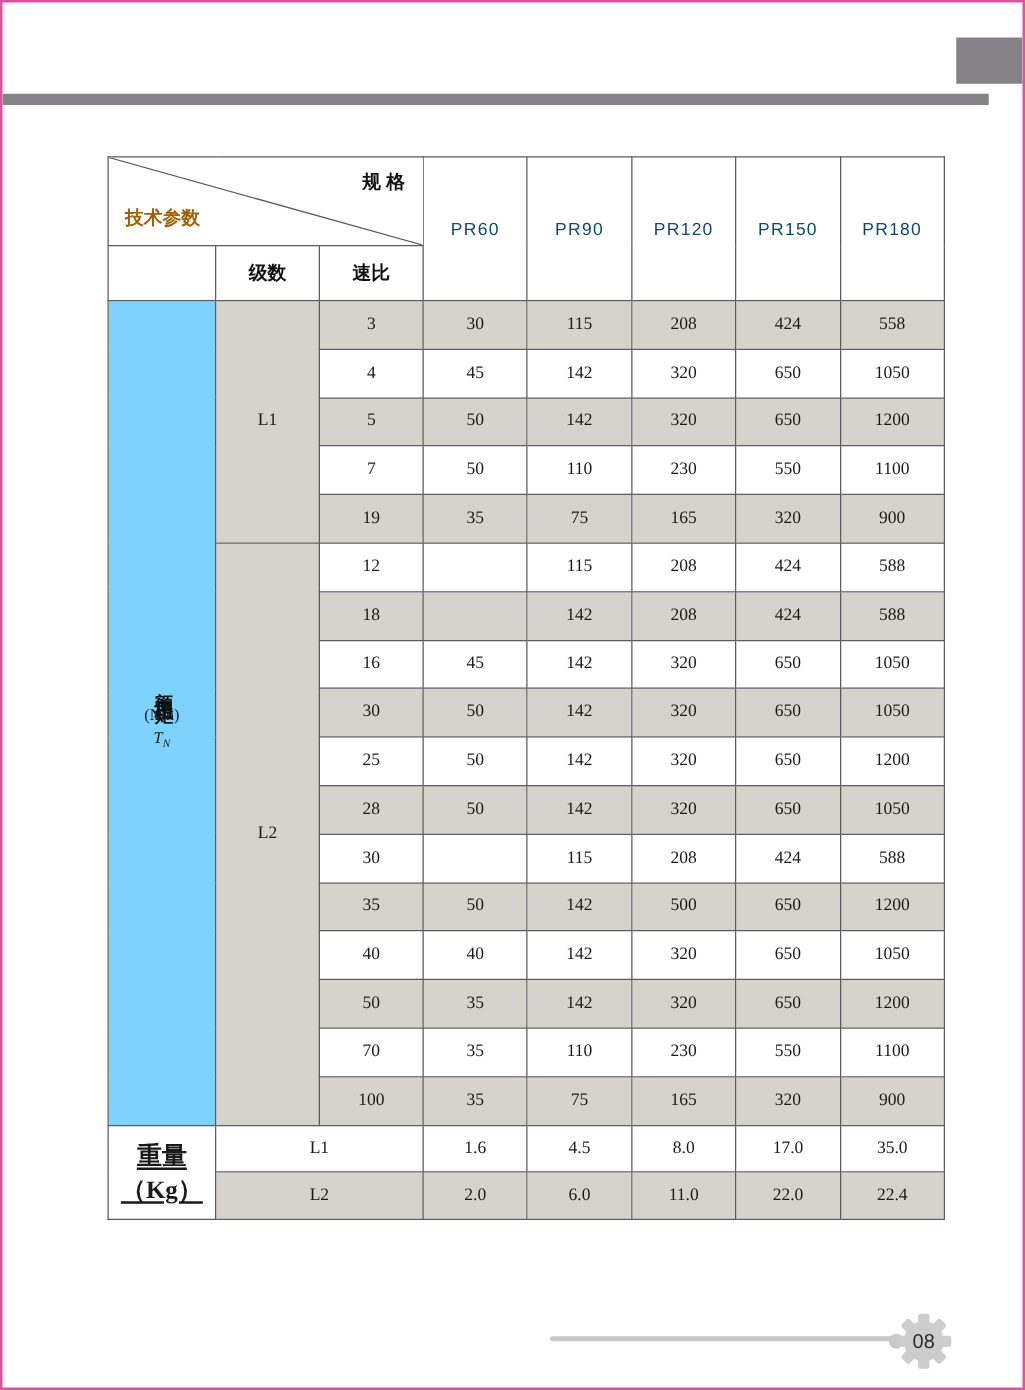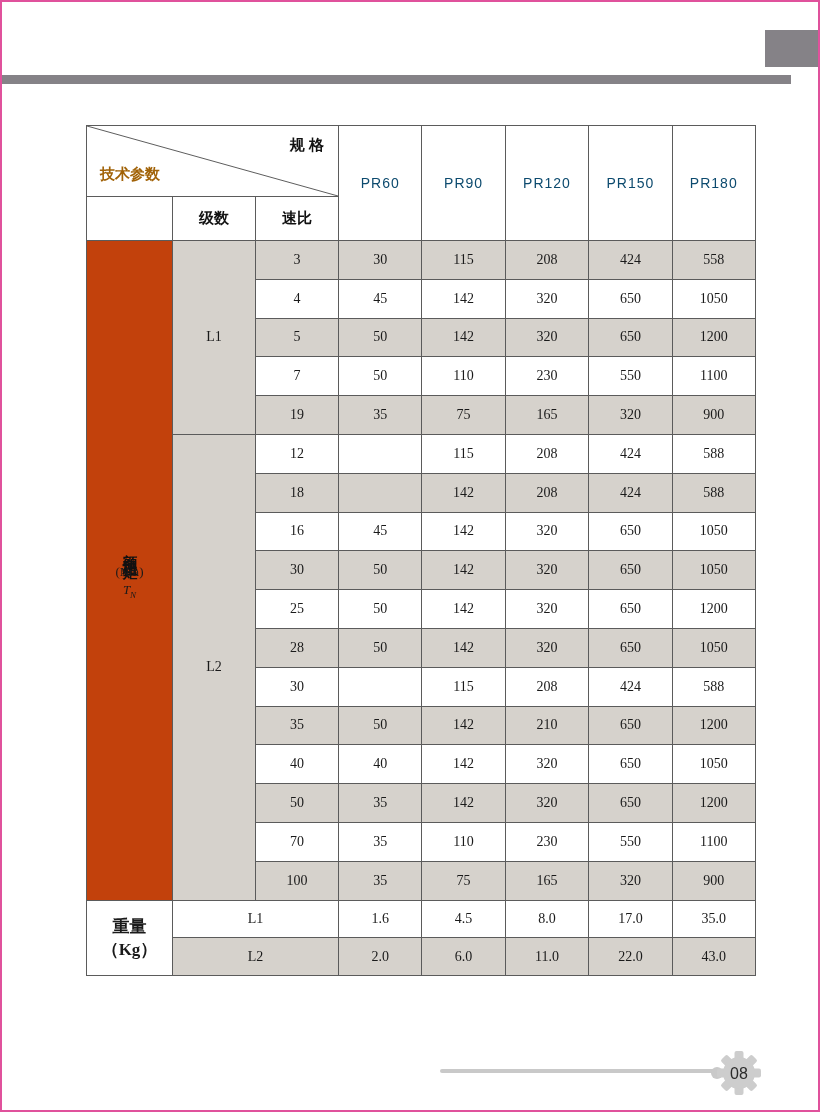--- a/index.html
+++ b/index.html
@@ -18,31 +18,31 @@
 
   td.diag{position:relative;}
   td.diag svg{position:absolute;left:0;top:0;width:100%;height:100%;}
   .corner-tr{position:absolute;top:10px;right:14px;font-family:"Liberation Sans",sans-serif;
              font-weight:bold;font-size:15px;color:#111;}
   .corner-bl{position:absolute;bottom:12px;left:13px;font-family:Liberation Serif, serif;
              font-weight:bold;font-size:15px;color:#a16207;}
   td.colh{font-family:"Liberation Sans",sans-serif;font-size:14px;letter-spacing:1px;color:#0c4a6e;}
   td.subh{font-family:Liberation Mono, monospace;font-weight:bold;font-size:15px;color:#111;}
 
-  td.side{background:#c2410c;}
+  td.side{background:#7dd3fc;}
   .vert{writing-mode:vertical-rl;text-orientation:upright;margin:0 auto;
         font-weight:bold;font-size:15px;letter-spacing:4px;color:#111;}
   .unit{font-size:13px;margin-top:7px;}
   .sym{font-size:13px;font-style:italic;margin-top:2px;}
   .sym sub{font-size:9px;font-style:italic;}
 
   td.stage{background:#d6d2cc;font-size:14px;}
   .tbl tr.g .ratio,.tbl tr.g .val{background:#d6d2cc;}
   .tbl tr.wg .val,.tbl tr.wg .wstage{background:#d6d2cc;}
-  td.wname{font-weight:bold;font-size:17px;text-underline-offset:3px;}
+  td.wname{font-weight:bold;font-size:20px;text-decoration:underline;text-underline-offset:3px;}
   td.wstage{font-size:14px;}
 
   .fline{position:absolute;left:438px;top:1067px;width:276px;height:4px;
          background:#c9c9c9;border-radius:2px;}
   .fdot{position:absolute;left:709px;top:1065px;width:12px;height:12px;border-radius:50%;background:#c9c9c9;}
   .gear{position:absolute;left:714px;top:1048px;width:46px;height:46px;}
 </style>
 </head>
 <body>
 
@@ -184,21 +184,21 @@
         <td class="val"></td>
         <td class="val">115</td>
         <td class="val">208</td>
         <td class="val">424</td>
         <td class="val">588</td>
       </tr>
       <tr class="dr g">
         <td class="ratio">35</td>
         <td class="val">50</td>
         <td class="val">142</td>
-        <td class="val">210</td>
+        <td class="val">500</td>
         <td class="val">650</td>
         <td class="val">1200</td>
       </tr>
       <tr class="dr">
         <td class="ratio">40</td>
         <td class="val">40</td>
         <td class="val">142</td>
         <td class="val">320</td>
         <td class="val">650</td>
         <td class="val">1050</td>
@@ -236,21 +236,21 @@
         <td class="val">8.0</td>
         <td class="val">17.0</td>
         <td class="val">35.0</td>
       </tr>
       <tr class="wr wg">
         <td class="wstage" colspan="2">L2</td>
         <td class="val">2.0</td>
         <td class="val">6.0</td>
         <td class="val">11.0</td>
         <td class="val">22.0</td>
-        <td class="val">43.0</td>
+        <td class="val">22.4</td>
       </tr>
     </tbody>
       </table>
   </div>
 
   <div class="fline"></div>
   <div class="fdot"></div>
   <svg class="gear" viewBox="0 0 46 46">
     <g fill="#cdcdcd">
       <rect x="18.5" y="1" width="9" height="12" rx="2"></rect>

